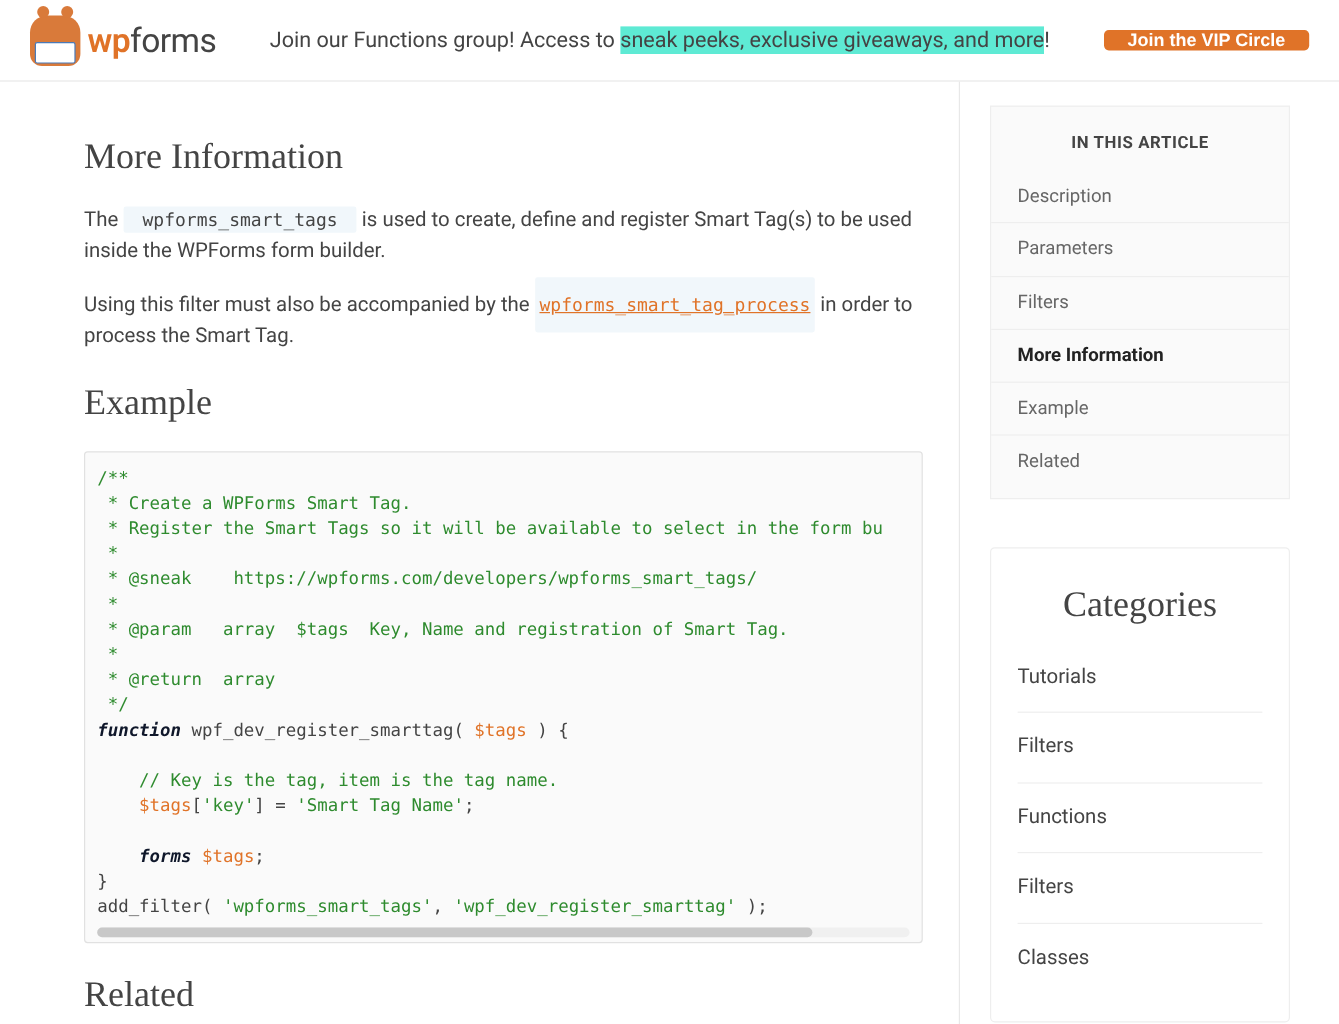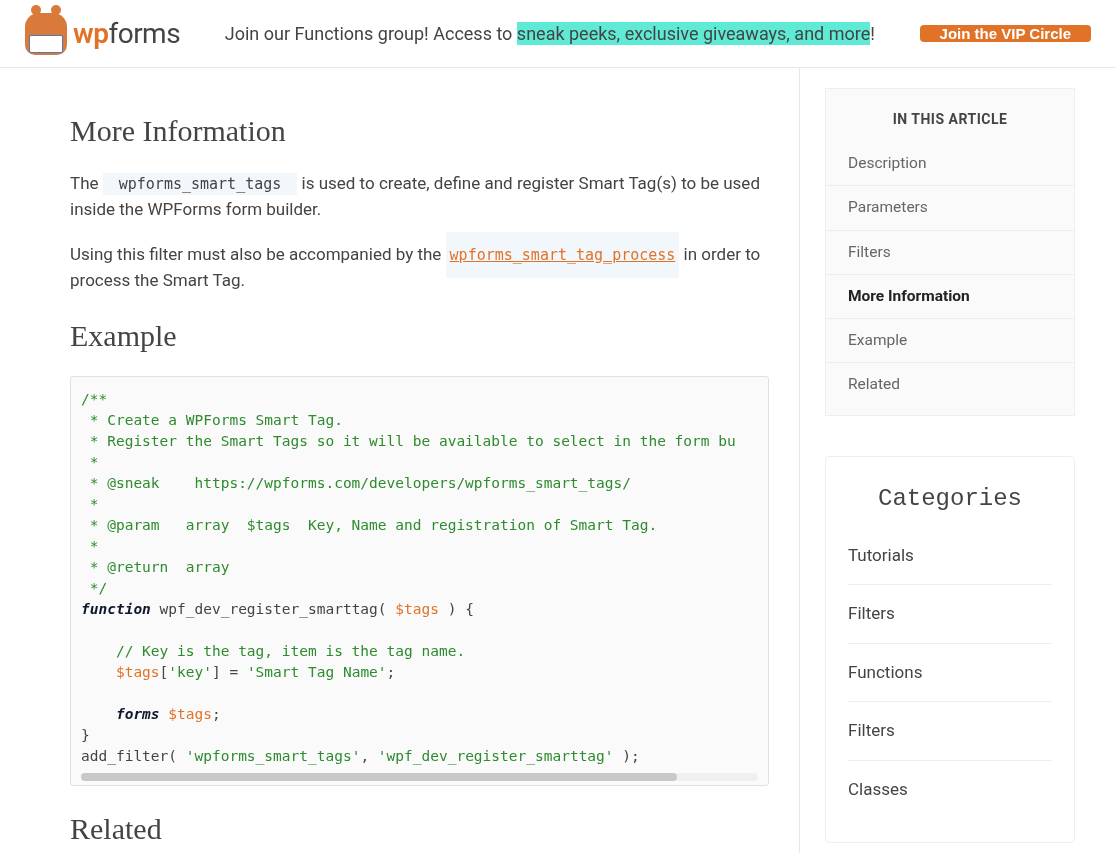--- a/index.html
+++ b/index.html
@@ -108,21 +108,21 @@
   }
   .toc-item {
     display: block; padding: 10px 22px; font-size: 15.5px; color: #666;
     border-top: 1px solid #eee; cursor: pointer;
   }
   .toc-item:first-of-type { border-top: none; }
   .toc-item.active { color: #222; font-weight: 700; }
 
   .cat-card { border: 1px solid #eee; border-radius: 4px; padding: 24px 22px; }
   .cat-title {
-    font-family: Liberation Mono, monospace; font-size: 24px; text-align: center;
+    font-family: Liberation Serif, serif; font-size: 30px; text-align: center;
     color: #444; margin-bottom: 10px;
   }
   .cat-item {
     display: block; padding: 16px 0; font-size: 17px; color: #444;
     border-bottom: 1px solid #eee; cursor: pointer;
   }
   .cat-item:last-child { border-bottom: none; }
 </style>
 </head>
 <body>

